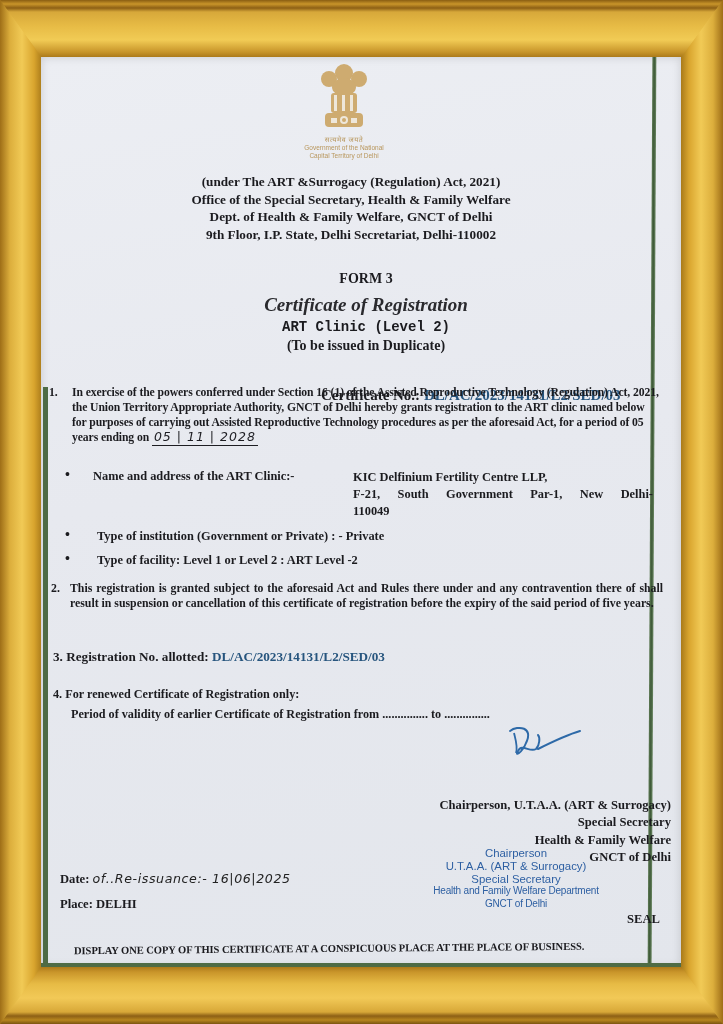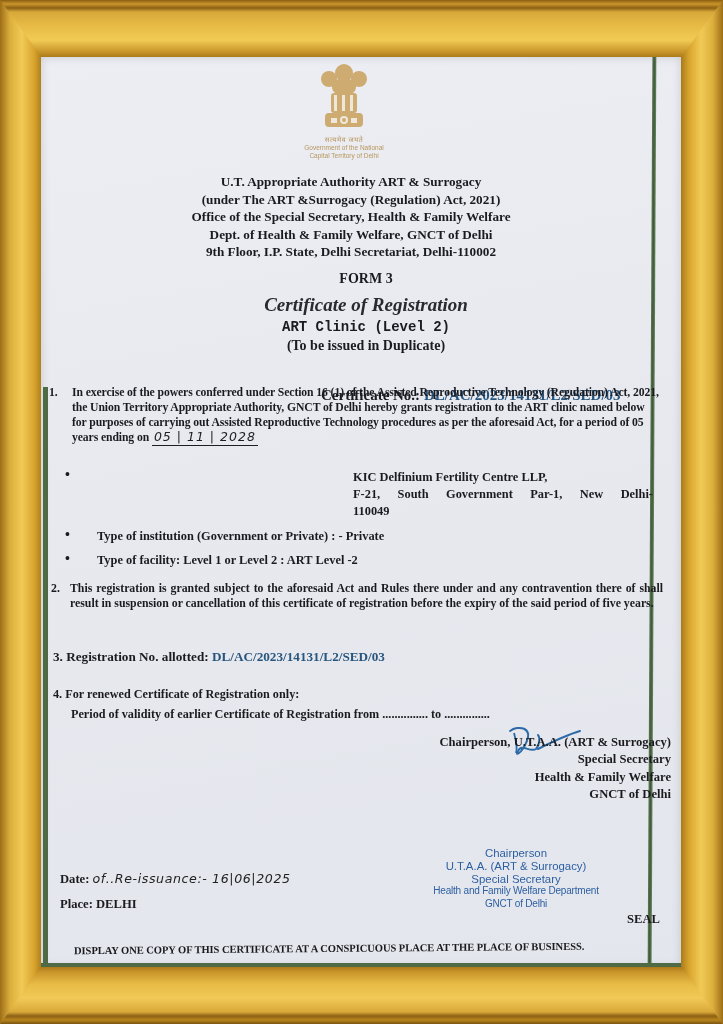--- a/index.html
+++ b/index.html
@@ -129,21 +129,21 @@
     position: absolute; left: 12px; top: 592px; font-weight: bold; font-size: 13.2px; white-space: nowrap;
   }
   .renew {
     position: absolute; left: 12px; top: 630px; font-weight: bold; font-size: 12.2px; white-space: nowrap;
   }
   .renew-period {
     position: absolute; left: 30px; top: 650px; font-weight: bold; font-size: 12.2px; white-space: nowrap;
   }
   .signature { position: absolute; left: 463px; top: 666px; width: 80px; height: 40px; }
   .sign-block {
-    position: absolute; right: 10px; top: 677px; text-align: right;
+    position: absolute; right: 10px; top: 740px; text-align: right;
     font-weight: bold; font-size: 12.6px; line-height: 17.4px;
   }
   .stamp {
     position: absolute; left: 380px; top: 790px; width: 190px; text-align: center;
     font-family: "Liberation Sans", "DejaVu Sans", sans-serif;
     color: #2d5fa2; font-size: 11.4px; line-height: 12.8px;
   }
   .stamp .small { font-size: 10px; letter-spacing: -0.2px; }
   .date-row {
     position: absolute; left: 19px; top: 814px; font-weight: bold; font-size: 12.6px; white-space: nowrap;
@@ -196,21 +196,20 @@
         <rect x="42" y="59" width="6" height="5" fill="#efe7d6"></rect>
       </g>
     </svg>
     <div class="emblem-caption">
       <div class="hindi">सत्यमेव जयते</div>
       <div class="gov">Government of the National</div>
       <div class="gov">Capital Territory of Delhi</div>
     </div>
 
     <div class="header">
-      <div>U.T. Appropriate Authority ART &amp; Surrogacy</div>
       <div>(under The ART &amp;Surrogacy (Regulation) Act, 2021)</div>
       <div>Office of the Special Secretary, Health &amp; Family Welfare</div>
       <div>Dept. of Health &amp; Family Welfare, GNCT of Delhi</div>
       <div>9th Floor, I.P. State, Delhi Secretariat, Delhi-110002</div>
     </div>
 
     <div class="form-title">FORM 3</div>
     <div class="cert-title">Certificate of Registration</div>
     <div class="clinic-level">ART Clinic (Level 2)</div>
     <div class="duplicate">(To be issued in Duplicate)</div>
@@ -224,20 +223,21 @@
       <span class="num">1.</span>
       <div class="body">
         <span>In exercise of the powers conferred under Section 16 (1) of the Assisted Reproductive Technology (Regulation) Act, 2021, the Union Territory Appropriate Authority, GNCT of Delhi hereby grants registration to the ART clinic named below for purposes of carrying out Assisted Reproductive Technology procedures as per the aforesaid Act, for a period of 05 years ending on</span>
         <span class="hand">05 | 11 | 2028</span>
       </div>
     </div>
 
     <div class="bullets">
       <div class="bullet-row clinic-row">
         <span class="dot">•</span>
+        <span class="clinic-label">Name and address of the ART Clinic:-</span>
         <div class="clinic-value">
           <div>KIC Delfinium Fertility Centre LLP,</div>
           <div class="addr2">F-21, South Government Par-1, New Delhi-</div>
           <div>110049</div>
         </div>
       </div>
       <div class="bullet-row inst-row">
         <span class="dot">•</span>
         <span class="text">Type of institution (Government or Private) : - Private</span>
       </div>

